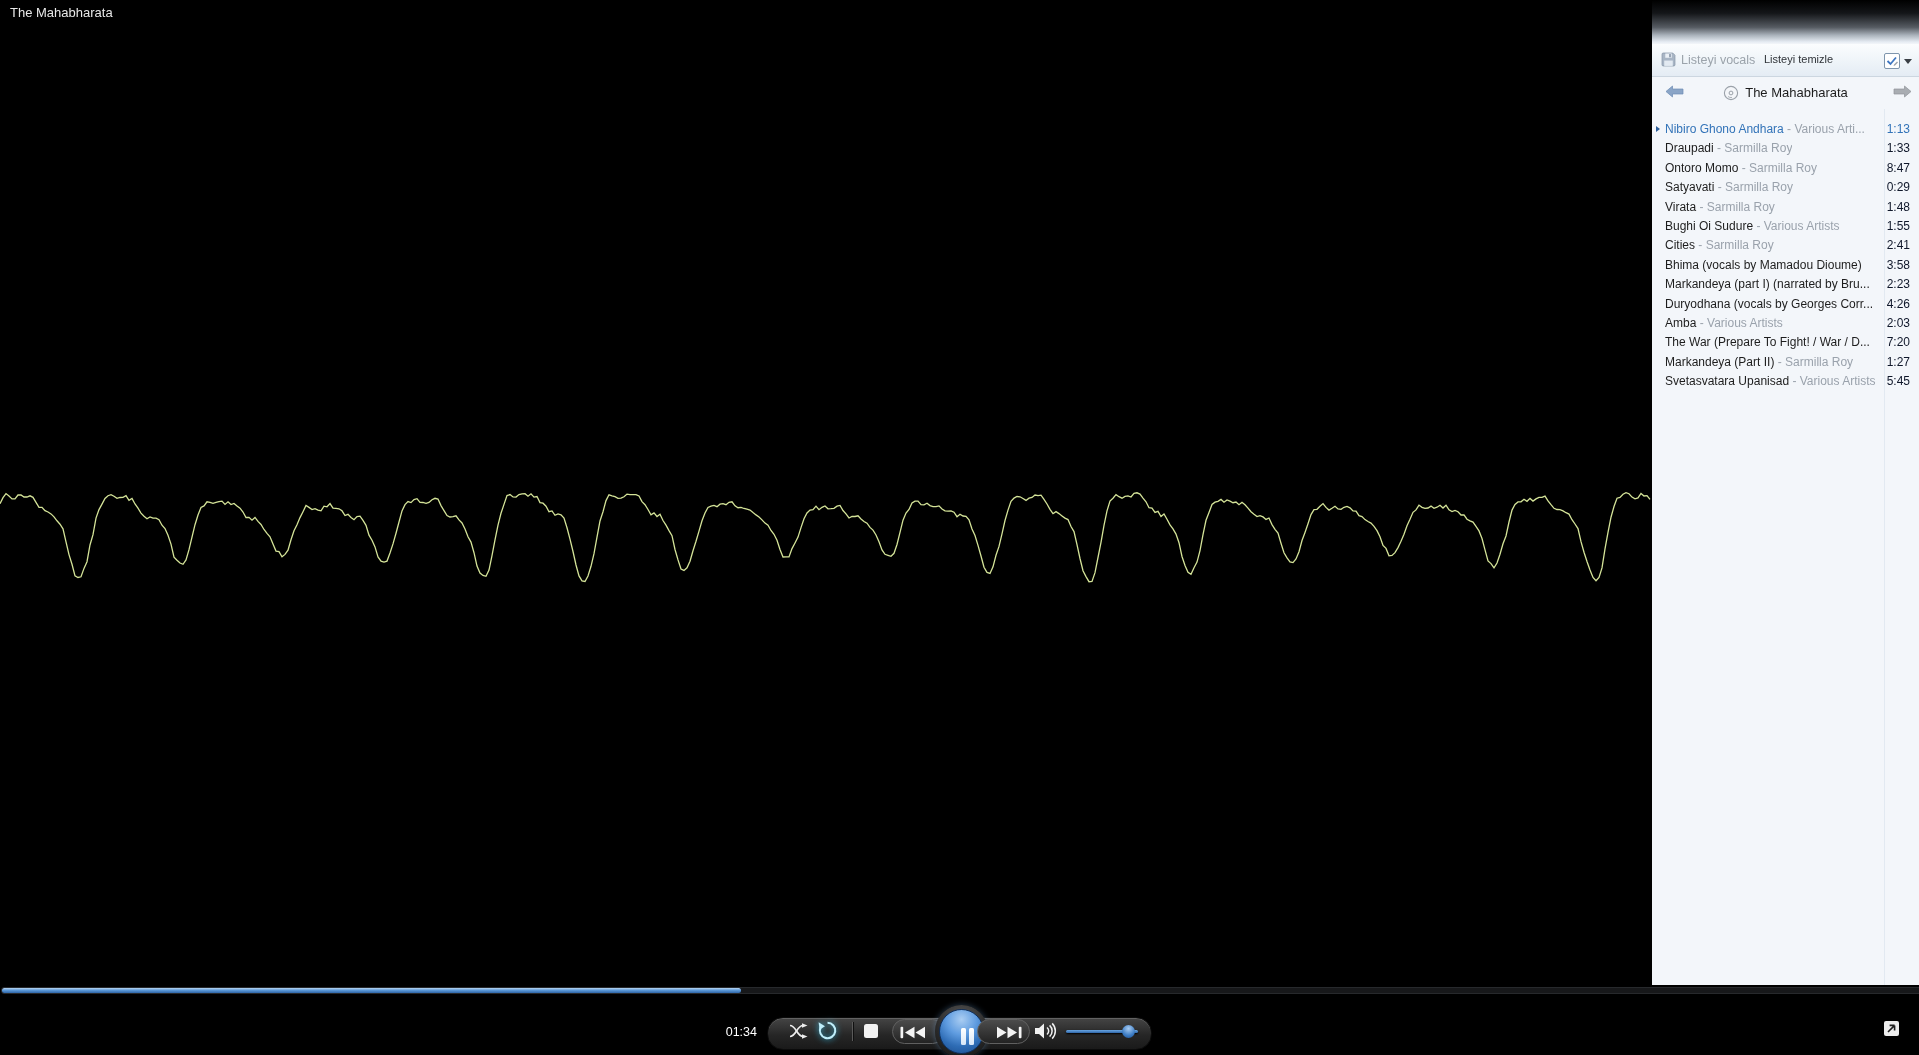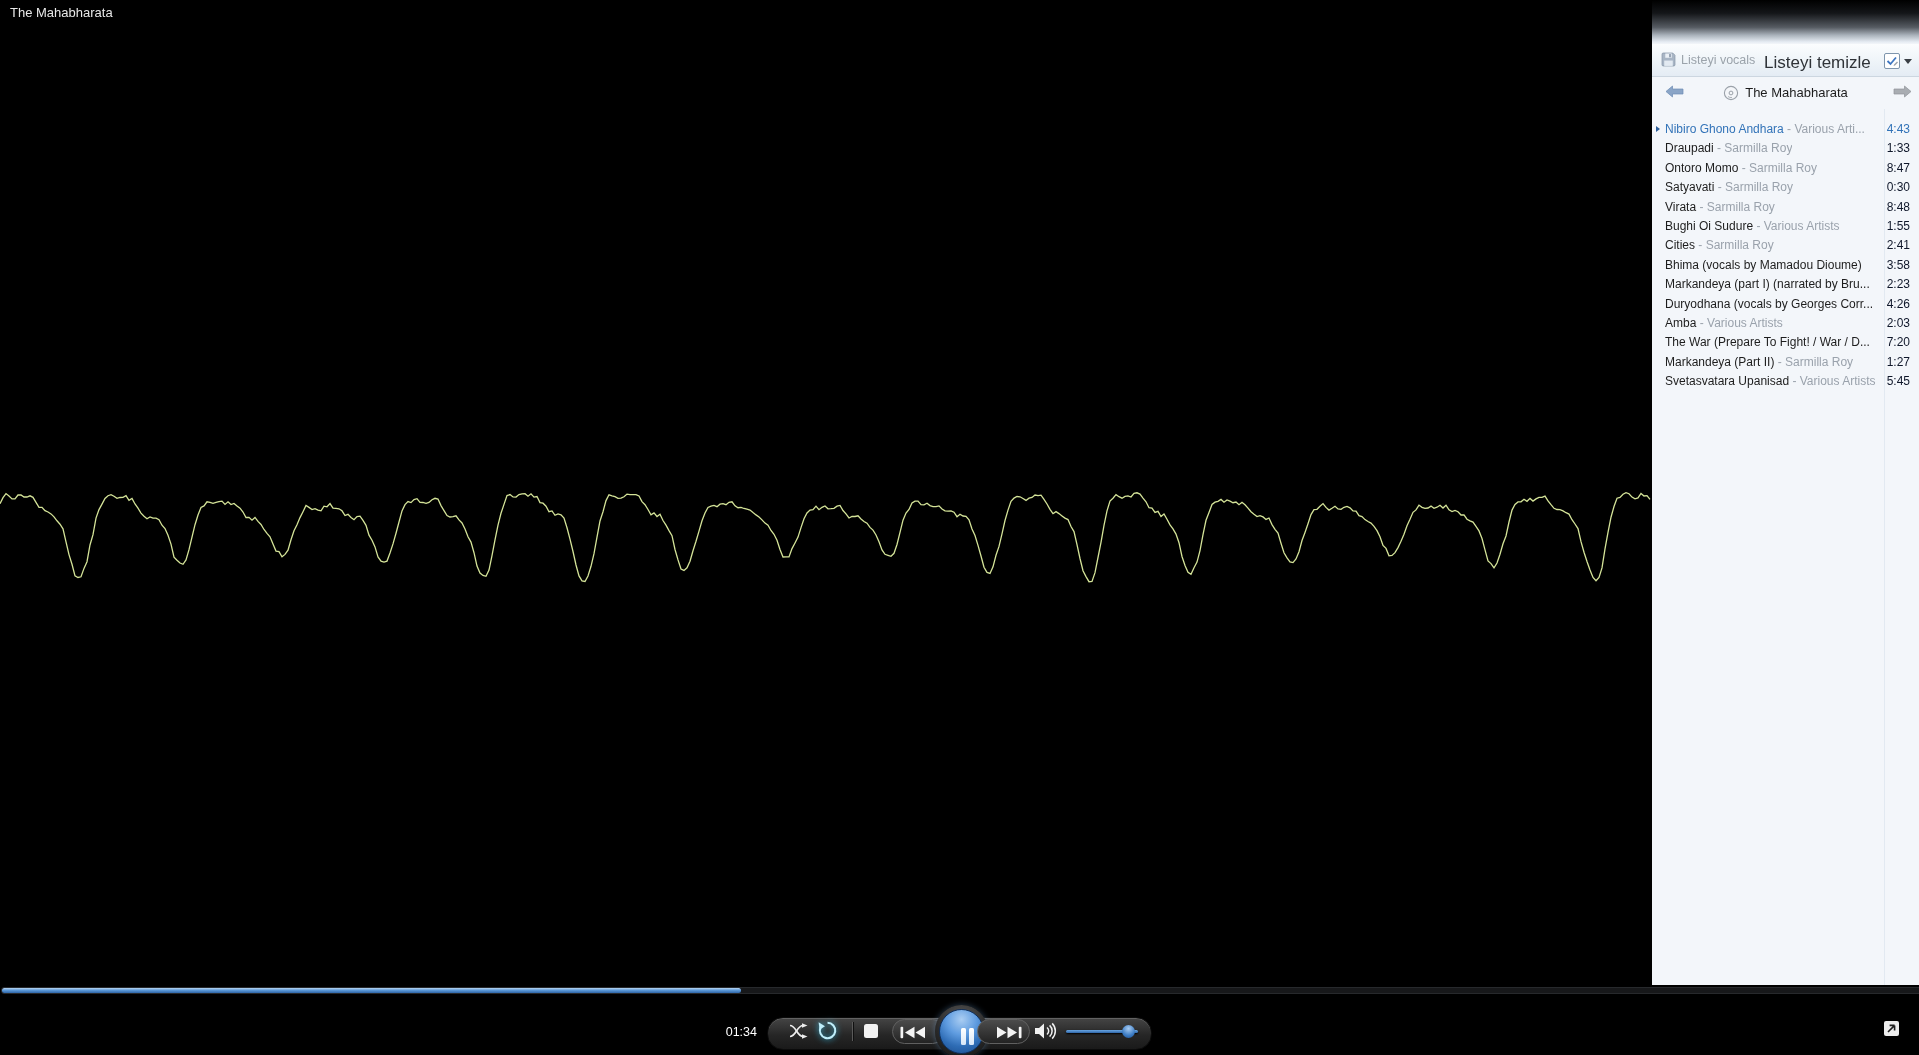--- a/index.html
+++ b/index.html
@@ -16,21 +16,21 @@
   .viz{position:absolute;left:0;top:440px;width:1652px;height:160px;}
 
   
   .playlist-panel{position:absolute;left:1652px;top:0;width:267px;height:985px;background:#f3f6fa;}
   .panel-fade{position:absolute;left:0;right:0;top:0;height:44px;
     background:linear-gradient(#000 0%,#141619 30%,#565b62 62%,#aab2bb 80%,#e5ebf2 95%,#f3f6fa 100%);}
   .panel-toolbar{position:absolute;left:0;right:0;top:44px;height:32px;
     background:linear-gradient(#fbfdfe,#e4ecf4);border-bottom:1px solid #ccd6e0;}
   .save-icon{position:absolute;left:9px;top:8px;width:15px;height:15px;opacity:.7;}
   .save-label{position:absolute;left:29px;top:9px;font-size:12.5px;color:#9ba3ab;}
-  .clear-label{position:absolute;left:112px;top:9px;font-size:17px;color:#2f3338;cursor:default;}
+  .clear-label{position:absolute;left:112px;top:9px;font-size:11px;color:#2f3338;cursor:default;}
   .options-btn{position:absolute;left:232px;top:8px;width:28px;height:17px;}
   .options-box{position:absolute;left:0;top:1px;width:14px;height:14px;background:#fff;
     border:1px solid #7e95ad;border-radius:2px;}
   .options-caret{position:absolute;left:20px;top:7px;width:0;height:0;
     border-left:4px solid transparent;border-right:4px solid transparent;border-top:5px solid #3a3f45;}
 
   .panel-nav{position:absolute;left:0;right:0;top:76px;height:33px;}
   .nav-back{position:absolute;left:13px;top:9px;width:19px;height:13px;}
   .nav-fwd{position:absolute;right:7px;top:9px;width:19px;height:13px;}
   .nav-center{position:absolute;left:0;right:0;top:0;height:33px;display:flex;align-items:center;justify-content:center;gap:6px;}
@@ -149,25 +149,25 @@
         </svg>
         <span class="nav-title">The Mahabharata</span>
       </div>
       <svg class="nav-fwd" viewBox="0 0 19 13">
         <path d="M11.5 1 L18 6.5 L11.5 12 V9 H1 V4 H11.5 Z" fill="#a9adb2" stroke="#8f949a" stroke-width="0.7"></path>
       </svg>
     </div>
 
     <div class="duration-divider"></div>
     <div class="playlist-items">
-        <div class="row playing"><span class="marker"></span><span class="rtext"><span class="rtitle">Nibiro Ghono Andhara</span><span class="rartist"> - Various Arti...</span></span><span class="rdur">4:43</span></div>
+        <div class="row playing"><span class="marker"></span><span class="rtext"><span class="rtitle">Nibiro Ghono Andhara</span><span class="rartist"> - Various Arti...</span></span><span class="rdur">1:13</span></div>
         <div class="row"><span class="marker"></span><span class="rtext"><span class="rtitle">Draupadi</span><span class="rartist"> - Sarmilla Roy</span></span><span class="rdur">1:33</span></div>
         <div class="row"><span class="marker"></span><span class="rtext"><span class="rtitle">Ontoro Momo</span><span class="rartist"> - Sarmilla Roy</span></span><span class="rdur">8:47</span></div>
-        <div class="row"><span class="marker"></span><span class="rtext"><span class="rtitle">Satyavati</span><span class="rartist"> - Sarmilla Roy</span></span><span class="rdur">0:30</span></div>
-        <div class="row"><span class="marker"></span><span class="rtext"><span class="rtitle">Virata</span><span class="rartist"> - Sarmilla Roy</span></span><span class="rdur">8:48</span></div>
+        <div class="row"><span class="marker"></span><span class="rtext"><span class="rtitle">Satyavati</span><span class="rartist"> - Sarmilla Roy</span></span><span class="rdur">0:29</span></div>
+        <div class="row"><span class="marker"></span><span class="rtext"><span class="rtitle">Virata</span><span class="rartist"> - Sarmilla Roy</span></span><span class="rdur">1:48</span></div>
         <div class="row"><span class="marker"></span><span class="rtext"><span class="rtitle">Bughi Oi Sudure</span><span class="rartist"> - Various Artists</span></span><span class="rdur">1:55</span></div>
         <div class="row"><span class="marker"></span><span class="rtext"><span class="rtitle">Cities</span><span class="rartist"> - Sarmilla Roy</span></span><span class="rdur">2:41</span></div>
         <div class="row"><span class="marker"></span><span class="rtext"><span class="rtitle">Bhima (vocals by Mamadou Dioume)</span><span class="rartist"></span></span><span class="rdur">3:58</span></div>
         <div class="row"><span class="marker"></span><span class="rtext"><span class="rtitle">Markandeya (part I) (narrated by Bru...</span><span class="rartist"></span></span><span class="rdur">2:23</span></div>
         <div class="row"><span class="marker"></span><span class="rtext"><span class="rtitle">Duryodhana (vocals by Georges Corr...</span><span class="rartist"></span></span><span class="rdur">4:26</span></div>
         <div class="row"><span class="marker"></span><span class="rtext"><span class="rtitle">Amba</span><span class="rartist"> - Various Artists</span></span><span class="rdur">2:03</span></div>
         <div class="row"><span class="marker"></span><span class="rtext"><span class="rtitle">The War (Prepare To Fight! / War / D...</span><span class="rartist"></span></span><span class="rdur">7:20</span></div>
         <div class="row"><span class="marker"></span><span class="rtext"><span class="rtitle">Markandeya (Part II)</span><span class="rartist"> - Sarmilla Roy</span></span><span class="rdur">1:27</span></div>
         <div class="row"><span class="marker"></span><span class="rtext"><span class="rtitle">Svetasvatara Upanisad</span><span class="rartist"> - Various Artists</span></span><span class="rdur">5:45</span></div>
       </div>

